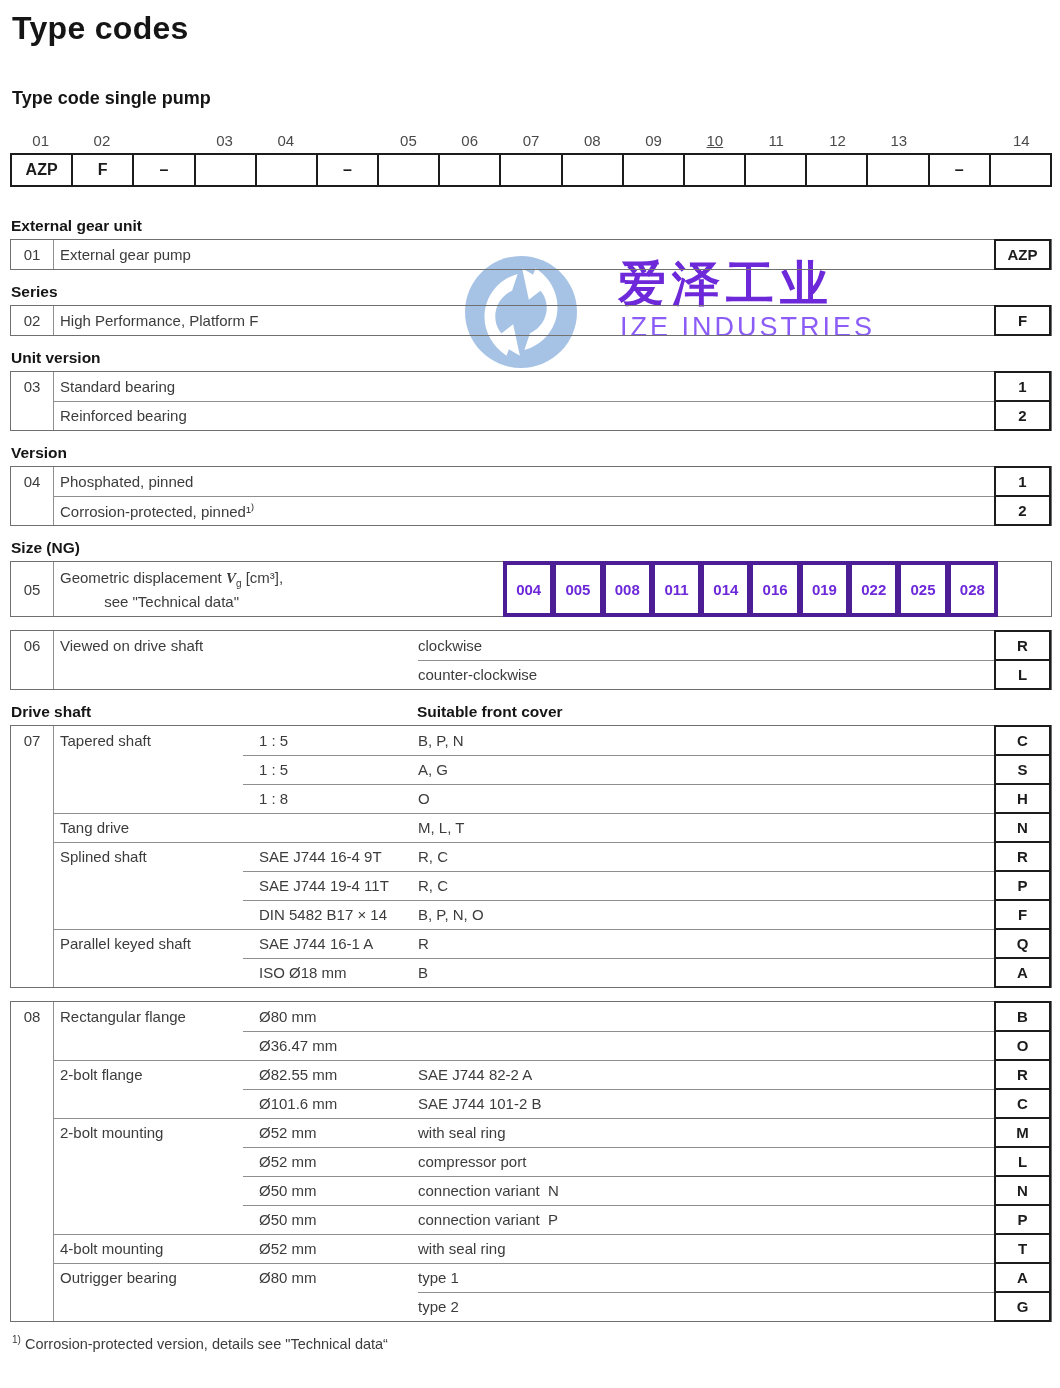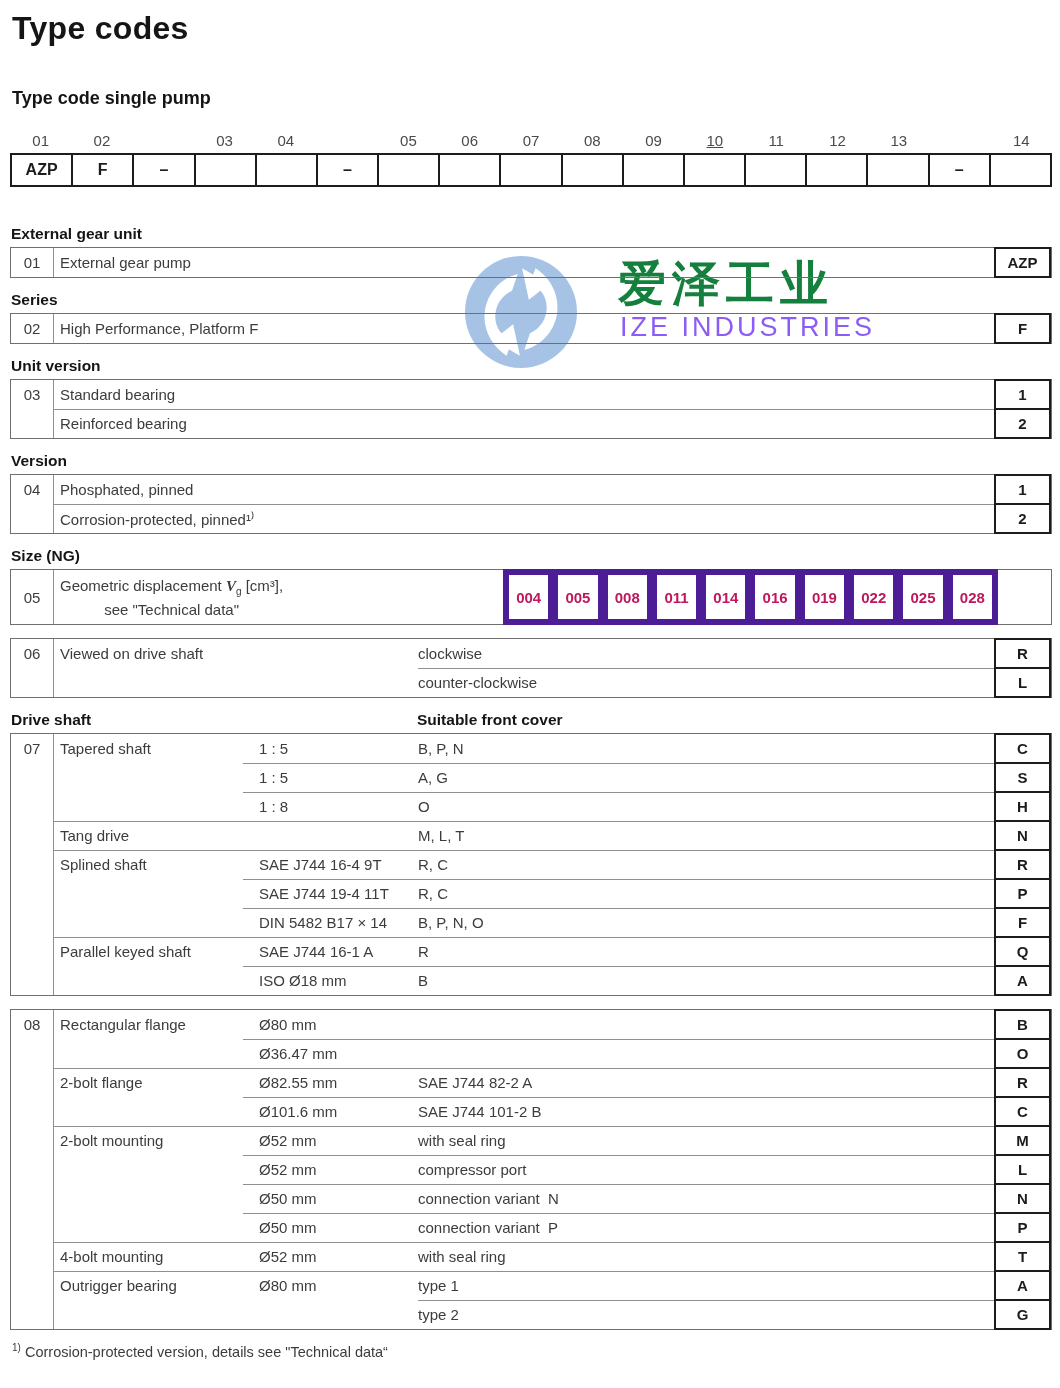--- a/index.html
+++ b/index.html
@@ -2,35 +2,35 @@
 <html><head>
 <meta charset="utf-8">
 <style>
   html,body { margin:0; padding:0; }
   body {
     width:1060px; height:1388px; background:#ffffff; position:relative;
     font-family:"Liberation Sans", sans-serif; color:#3c3c3c; overflow:hidden;
   }
   .watermark { position:absolute; left:462px; top:250px; width:430px; height:125px; z-index:0; }
   .wm-logo { position:absolute; left:2px; top:6px; width:114px; height:112px; }
-  .wm-cn { position:absolute; left:156px; top:2px; font-size:48px; font-weight:bold; color:#15803d; letter-spacing:6px; white-space:nowrap; }
+  .wm-cn { position:absolute; left:156px; top:2px; font-size:48px; font-weight:bold; color:#6d28d9; letter-spacing:6px; white-space:nowrap; }
   .wm-en { position:absolute; left:158px; top:62px; font-size:27px; color:#8b5cf6; letter-spacing:3px; white-space:nowrap; }
   .content { position:relative; z-index:1; padding:8px 8px 0 10px; }
   h1.title { font-size:32px; font-weight:bold; color:#151515; margin:2px 0 0 2px; letter-spacing:.3px; }
   .subtitle { font-size:18px; font-weight:bold; color:#151515; margin:41px 0 0 2px; }
   .tc-wrap { margin-top:23px; }
   .tc-labels { position:relative; height:21px; font-size:15px; color:#4a4a4a; width:1042px; }
   .tc-labels span { position:absolute; transform:translateX(-50%); top:0; }
   .tc-boxes { display:flex; width:1042px; }
   .tcbox { flex:1; height:34px; border:2px solid #1c1c1c; margin-left:-2px;
     display:flex; align-items:center; justify-content:center;
     font-weight:bold; font-size:16px; color:#1c1c1c; box-sizing:border-box; background:transparent; }
   .tcbox:first-child { margin-left:0; }
   .section { margin-top:13px; }
-  .section.first { margin-top:38px; }
+  .section.first { margin-top:30px; }
   .sec-h { font-size:15.5px; font-weight:bold; color:#151515; height:16px; margin:0 0 6px 1px; position:relative; }
   .sec-h .h2col { position:absolute; left:406px; top:0; }
   .table { position:relative; width:1042px; border:1px solid #6f6f6f; box-sizing:border-box; }
   .vline { position:absolute; left:42px; top:0; bottom:0; width:1px; background:#8f8f8f; }
   .trow { position:relative; height:29px; }
   .trow.tall { height:54px; }
   .rule { position:absolute; top:0; right:0; height:1px; background:#8f8f8f; }
   .rule.l1 { left:43px; }
   .rule.l2 { left:232px; }
   .rule.l3 { left:407px; }
@@ -39,23 +39,23 @@
   .cell.c2 { left:49px; }
   .cell.c3 { left:248px; }
   .cell.c4 { left:407px; }
   .cell.desc2 { flex-direction:column; align-items:center; justify-content:center; line-height:1.4; }
   .vsym { font-weight:bold; font-style:italic; font-family:"Liberation Serif", serif; }
   .cell sub { font-size:10px; }
   .codebox { position:absolute; right:0; top:-1px; bottom:-1px; width:57px; border:2px solid #1c1c1c;
     background:#fff; display:flex; align-items:center; justify-content:center;
     font-weight:bold; font-size:15px; color:#1c1c1c; box-sizing:border-box; z-index:2; }
   .sizeboxes { position:absolute; left:492px; top:-1px; bottom:-1px; width:495px; display:flex; z-index:2; }
-  .sizebox { flex:1; border:6px solid #4c1d95; margin-left:-2px; background:#fff;
+  .sizebox { flex:1; border:4px solid #4c1d95; margin-left:-2px; background:#fff;
     display:flex; align-items:center; justify-content:center;
-    font-weight:bold; font-size:15px; color:#be185d; box-sizing:border-box; }
+    font-weight:bold; font-size:15px; color:#6d28d9; box-sizing:border-box; }
   .sizebox:first-child { margin-left:0; }
   .footnote { margin:12px 0 0 2px; font-size:14.5px; color:#3c3c3c; }
   .footnote sup { font-size:10px; }
 </style>
 </head>
 <body>
 
 <div class="watermark">
   <svg class="wm-logo" viewBox="0 0 100 100" aria-hidden="true">
     <circle cx="50" cy="50" r="50" fill="#a6c3e6"></circle>

